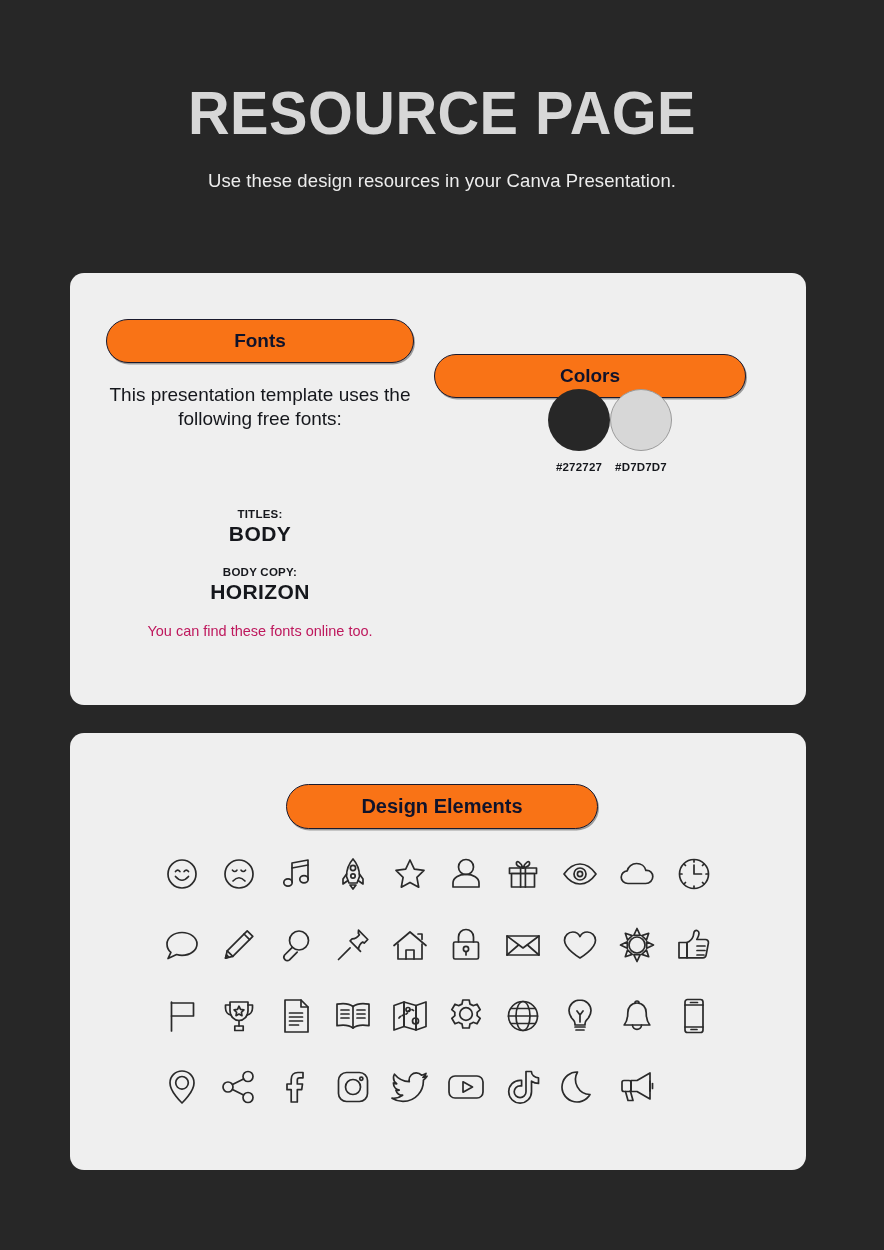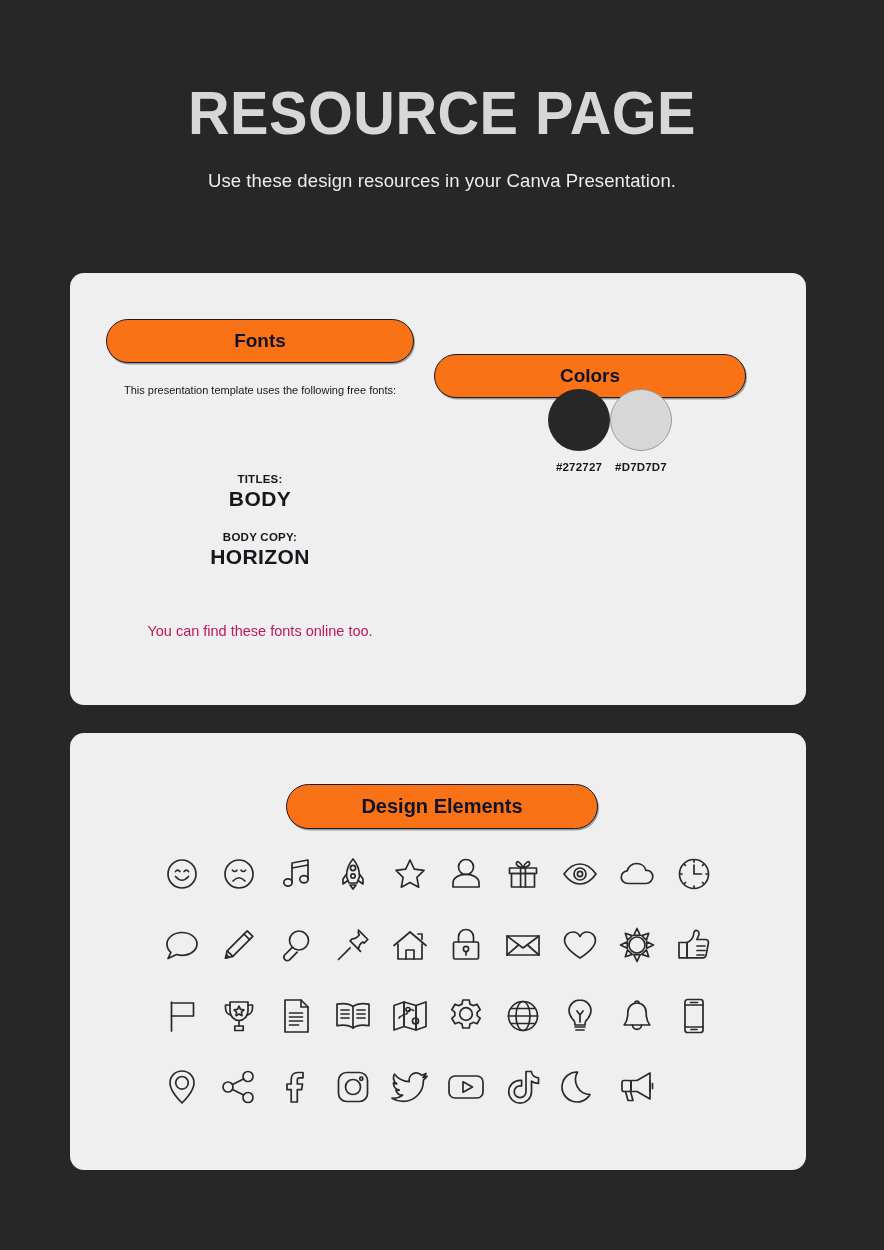--- a/index.html
+++ b/index.html
@@ -64,21 +64,21 @@
     position: absolute; left: 364px; top: 43px;
     width: 312px; height: 44px; font-size: 19px; margin-top: 38px;
   }
   .elements-pill {
     position: absolute; left: 216px; top: 51px;
     width: 312px; height: 45px; font-size: 20px;
   }
 
   
   .fonts-col { position: absolute; left: 36px; top: 110px; width: 308px; text-align: center; color: #15171c; }
-  .fonts-intro { font-size: 11px; line-height: 1.28; }
+  .fonts-intro { font-size: 19px; line-height: 1.28; }
   .font-block { margin-top: 76px; }
   .font-block.second { margin-top: 20px; }
   .font-label { font-size: 11.5px; font-weight: 700; letter-spacing: 0.25px; }
   .font-name { font-size: 21px; font-weight: 700; letter-spacing: 0.4px; margin-top: 2px; }
   .fonts-footer {
     position: absolute; left: 36px; top: 350px; width: 308px;
     text-align: center; font-size: 14.5px; color: #be185d;
   }
 
   

